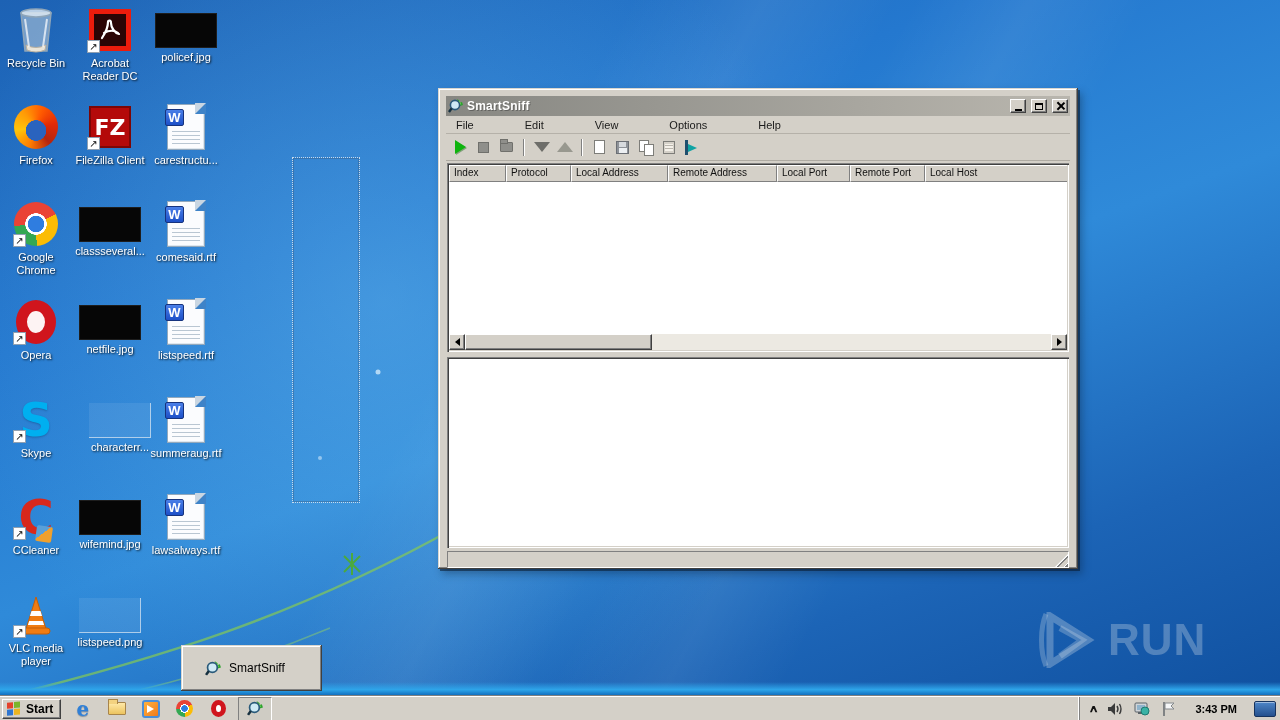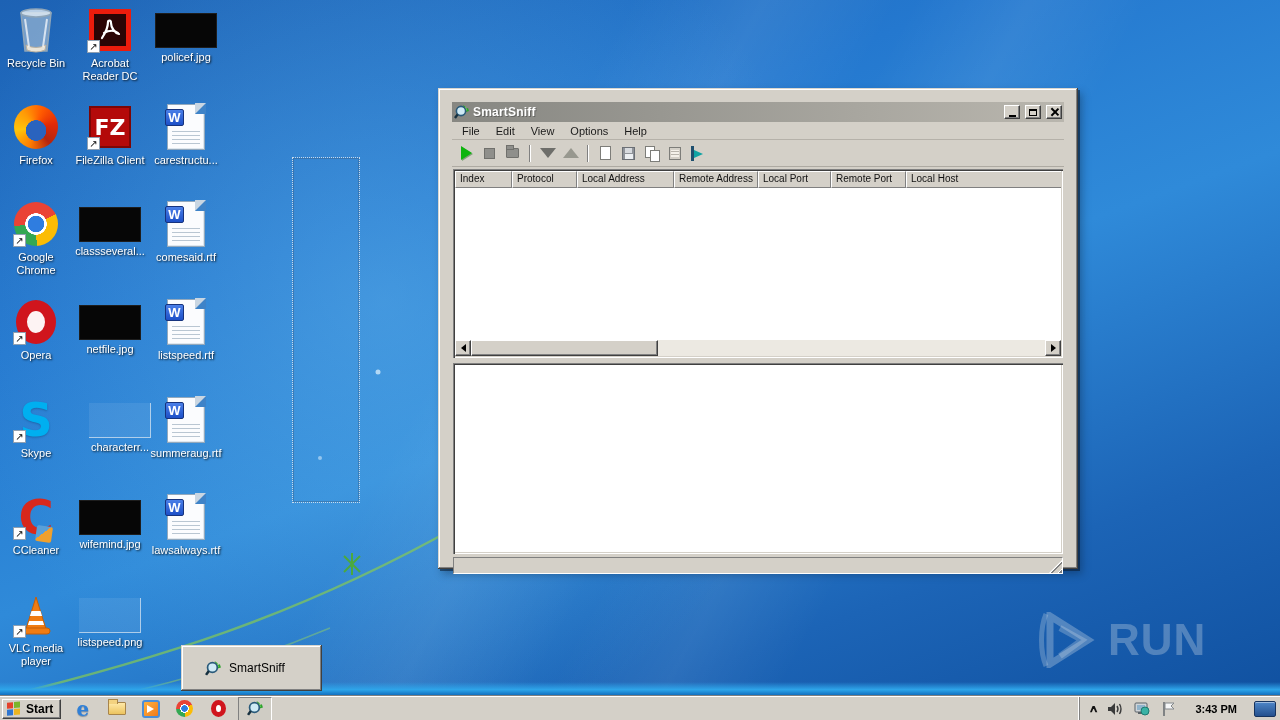--- a/index.html
+++ b/index.html
@@ -50,37 +50,37 @@
     color:#fff; font-weight:bold; font-size:13px; line-height:16px; text-align:center; }
   .docicon .tlines { position:absolute; left:5px; right:5px; top:27px; height:14px;
     background:repeating-linear-gradient(180deg,#b9c6d2 0 1px, rgba(0,0,0,0) 1px 4px); }
   .vlc-svg { display:block; margin:0 auto; }
 
   
   .sel-rect { position:absolute; left:292px; top:157px; width:68px; height:346px;
     border:1px dotted rgba(225,232,240,.85); box-shadow:inset 0 0 0 1px rgba(60,80,105,.35); }
 
   
-  .cwin { position:absolute; background:#d4d0c8; padding:14px;
+  .cwin { position:absolute; background:#d4d0c8; padding:8px;
     box-shadow: inset -1px -1px 0 #404040, inset 1px 1px 0 #d9d6cf, inset -2px -2px 0 #808080, inset 2px 2px 0 #ffffff,
                 2px 2px 0 rgba(10,25,45,.55), 4px 5px 8px rgba(10,25,45,.35); }
   #sniff-window { left:438px; top:88px; width:640px; height:481px; }
   .tbar { height:20px; display:flex; align-items:center; gap:3px; padding:0 2px;
     background:linear-gradient(90deg,#878782,#b9b6ae); }
   .tbar .ttl { color:#fff; font-weight:bold; font-size:12px; flex:1; letter-spacing:.2px;
     text-shadow:1px 1px 0 rgba(60,60,60,.5); }
   .cbtn { width:16px; height:14px; background:#d4d0c8; border:1px solid; border-color:#fff #404040 #404040 #fff;
     box-shadow:inset -1px -1px 0 #808080; display:flex; align-items:center; justify-content:center; margin-left:2px; }
   .g-min { width:7px; height:2px; background:#000; margin-top:7px; }
   .g-max { width:8px; height:7px; border:1px solid #000; border-top-width:2px; }
   .g-x   { position:relative; width:8px; height:8px; }
   .g-x::before,.g-x::after { content:""; position:absolute; left:3.5px; top:-1px; width:1.6px; height:10px; background:#000; }
   .g-x::before { transform:rotate(45deg);} .g-x::after { transform:rotate(-45deg);}
   .menubar { height:18px; display:flex; align-items:center; padding-left:2px; font-size:11px; color:#1a1a1a;
-    border-bottom:1px solid #b5b1a9; }
+    border-bottom:1px solid #b5b1a9;gap:35px; }
   .menubar span { padding:2px 8px; }
   .toolbar { height:27px; display:flex; align-items:center; padding:2px 4px; gap:2px;
     border-bottom:1px solid #aeaaa2; }
   .tb { width:21px; height:21px; display:flex; align-items:center; justify-content:center; }
   .tsep { width:2px; height:17px; margin:0 4px; border-left:1px solid #808080; border-right:1px solid #fff; }
   .i-play { width:0; height:0; border-left:11px solid #0db40d; border-top:7px solid rgba(0,0,0,0); border-bottom:7px solid rgba(0,0,0,0);
     filter:drop-shadow(1px 1px 0 rgba(0,90,0,.4)); }
   .i-stop { width:11px; height:11px; background:#8f8f8b; border:1px solid #70706c; }
   .i-clear { width:13px; height:10px; background:#8f8f8b; border:1px solid #70706c; border-radius:1px; position:relative; }
   .i-clear::before { content:""; position:absolute; left:-1px; top:-4px; width:6px; height:3px; background:#8f8f8b; border:1px solid #70706c; }
@@ -424,21 +424,21 @@
           <span class="i-exit"></span>
         </span>
     </div>
 
     <div class="panes">
       <div class="listpane">
         <div class="hdr">
           <span class="hcell" style="width:57px">Index</span>
           <span class="hcell" style="width:65px">Protocol</span>
           <span class="hcell" style="width:97px">Local Address</span>
-          <span class="hcell" style="width:84px">Remote Address</span>
+          <span class="hcell" style="width:109px">Remote Address</span>
           <span class="hcell" style="width:73px">Local Port</span>
           <span class="hcell" style="width:75px">Remote Port</span>
           <span class="hcell" style="width:158px">Local Host</span>
           <span class="hcell" style="flex:1">Remo</span>
         </div>
         <div class="listbody"></div>
         <div class="hscroll">
           <span class="sbtn">
               <span class="arr-l"></span>
             </span>

